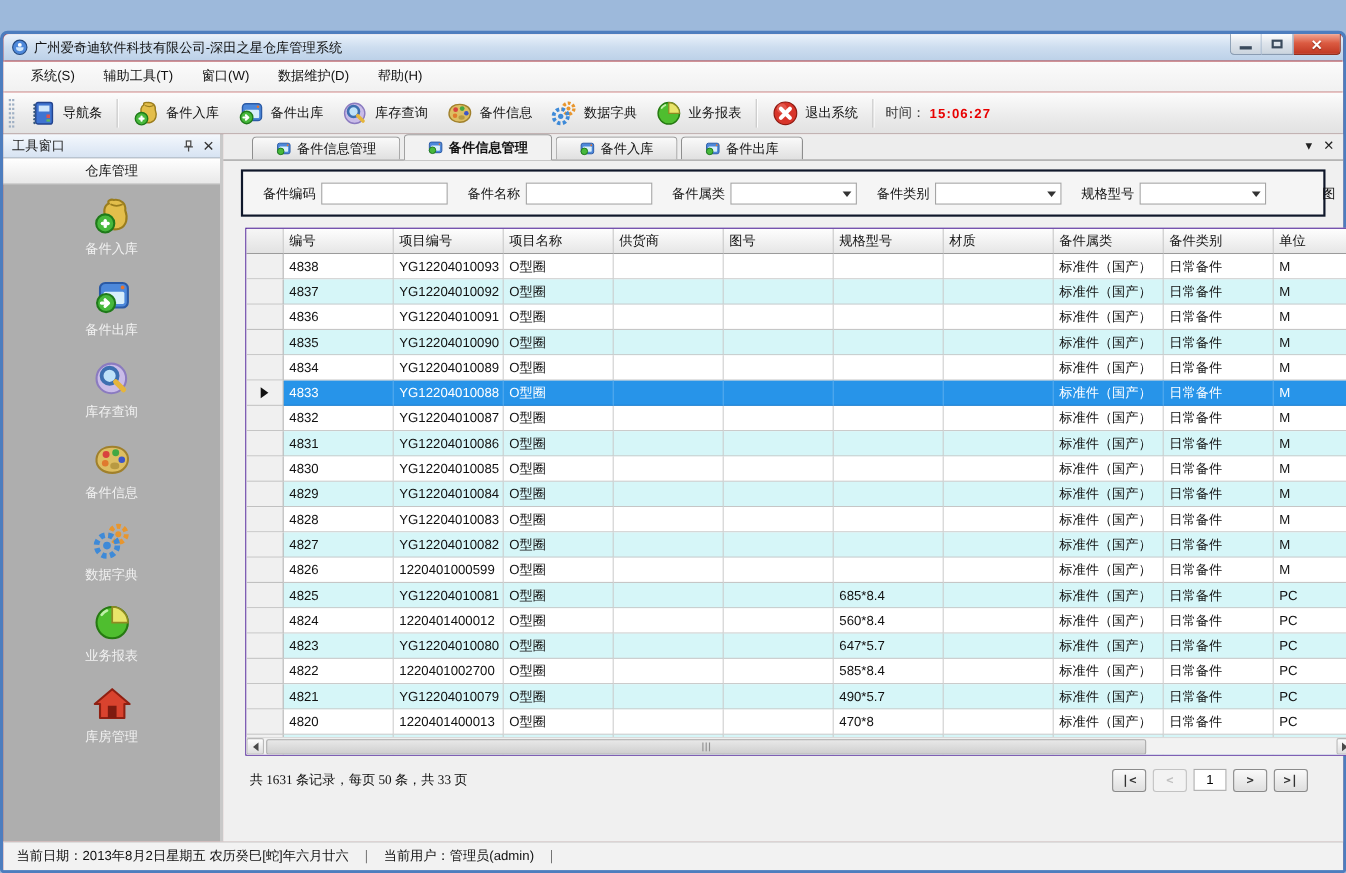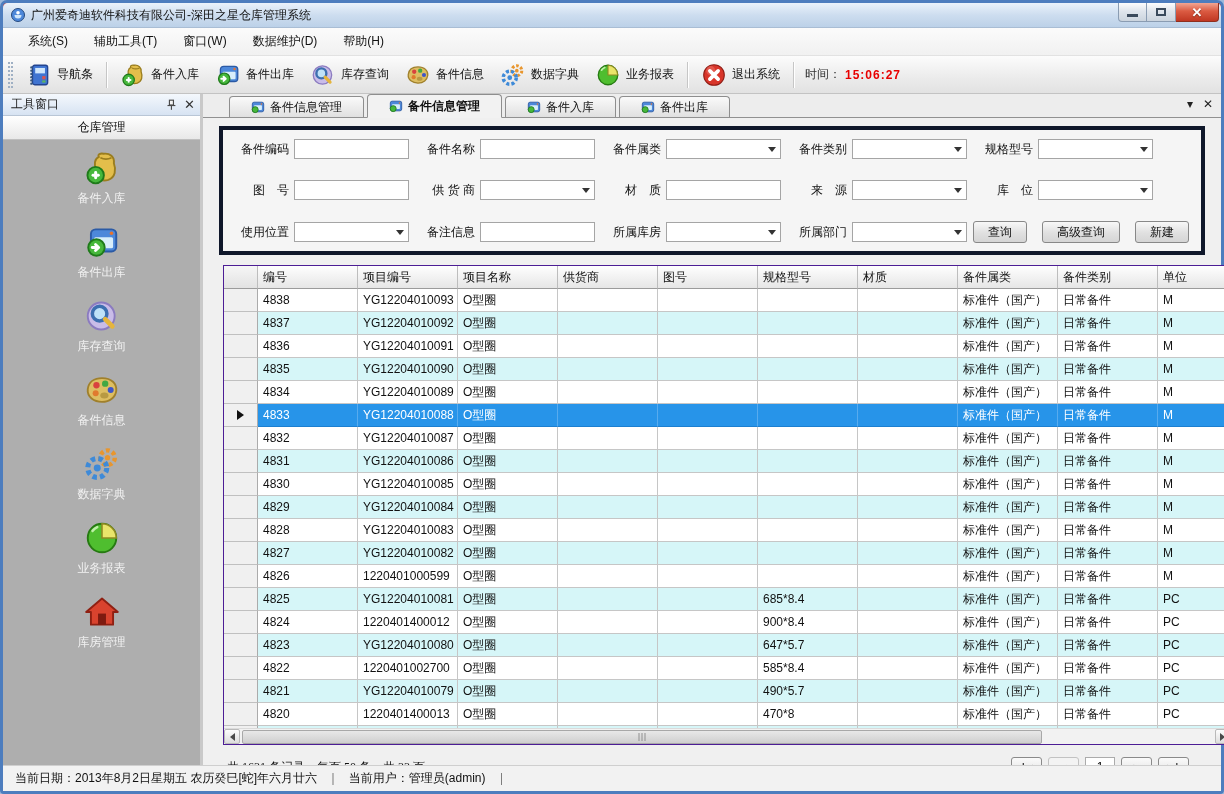--- a/index.html
+++ b/index.html
@@ -1,17 +1,17 @@
 <!DOCTYPE html>
 <html><head>
 <meta charset="utf-8">
 <style>
   * { margin:0; padding:0; box-sizing:border-box; }
   html,body { width:1224px; height:794px; font-family:"Liberation Sans", sans-serif; font-size:12px; background:#9DB9DB; overflow:hidden; }
-  .window { position:absolute; inset:0; border:3px solid #4D7DBE; border-radius:7px 7px 4px 4px; background:#b91c1c; display:flex; flex-direction:column; box-shadow: inset 0 0 0 1px rgba(255,255,255,.45); }
+  .window { position:absolute; inset:0; border:3px solid #4D7DBE; border-radius:7px 7px 4px 4px; background:#b91c1c; display:flex; flex-direction:column; box-shadow: inset 0 0 0 1px rgba(255,255,255,.45); margin-top: 28px; }
 
   
   .titlebar { height:25px; flex:none; display:flex; align-items:center; padding:0 2px 0 7px; background:linear-gradient(#EAF2FB,#CDDDEF 50%,#BCD1E8); border-radius:5px 5px 0 0; border-bottom:1px solid #A9BDD4; }
   .titlebar .icon16 { width:16px; height:16px; margin-right:5px; flex:none; }
   .title-text { color:#111; }
   .winbtns { margin-left:auto; display:flex; align-items:flex-start; height:100%; }
   .wbtn { width:29px; height:19px; margin-left:0; border:1px solid #8A9CB2; border-top:none; background:linear-gradient(#FDFDFD,#DFE5EC 45%,#CBD4DE); display:flex; align-items:center; justify-content:center; cursor:pointer; }
   .wbtn.min { border-radius:0 0 0 4px; }
   .wbtn.max { border-left:none; }
   .wbtn.close { width:43px; border-left:none; border-radius:0 0 4px 0; background:linear-gradient(#F2A693,#DB5B42 45%,#C03722); border-color:#8F2F1E; }
@@ -51,21 +51,21 @@
   .tabstrip { height:24px; flex:none; display:flex; align-items:flex-end; padding-left:26px; position:relative; border-bottom:1px solid #919191; background:#EDEDED; }
   .tab { height:21px; display:flex; align-items:center; gap:5px; padding:0 21px; margin-right:3px; border:1px solid #8E8E8E; border-bottom:none; border-radius:4px 4px 0 0; background:linear-gradient(#FAFAFA,#E0E0E0); cursor:pointer; white-space:nowrap; color:#111; }
   .tab.active { height:24px; background:#F2F2F2; font-weight:bold; position:relative; z-index:2; margin-bottom:-1px; border-bottom:1px solid #F2F2F2; }
   .tab .icon14 { flex:none; }
   .tabstrip-ctrl { position:absolute; right:8px; top:4px; display:flex; gap:10px; align-items:center; color:#222; }
   .tabstrip-ctrl span { cursor:pointer; font-size:12px; line-height:1; }
 
   .tabpage { flex:1; background:#F0F0F0; padding:6px 14px 0 14px; min-height:0; }
 
   
-  .search-panel { margin:2px 2px 0 2px; border:4px solid #0f172a; background:#F5F5F5; padding:9px 8px 8px 6px; display:flex; flex-direction:column; gap:21px; }
+  .search-panel { margin:2px 2px 0 2px; border:2px solid #0f172a; background:#F5F5F5; padding:9px 8px 8px 6px; display:flex; gap:21px; }
   .search-row { display:flex; align-items:center; }
   .search-cell { display:flex; align-items:center; width:186px; flex:none; }
   .search-label { width:60px; text-align:right; margin-right:5px; color:#111; white-space:pre; }
   .tbox { width:115px; height:20px; border:1px solid #A5A5A5; background:#fff; font:12px "Liberation Sans",sans-serif; padding:0 3px; }
   .select { width:115px; height:20px; border:1px solid #A5A5A5; background:#fff; position:relative; cursor:pointer; }
   .select .arr { position:absolute; right:4px; top:7px; width:0; height:0; border:4px solid transparent; border-top:5px solid #333; }
   .search-buttons { flex:1; display:flex; justify-content:space-between; gap:10px; padding-right:4px; }
   .btn { height:22px; padding:0 14px; border:1px solid #888; border-radius:3px; background:linear-gradient(#F8F8F8,#E0E0E0 55%,#D5D5D5); font:12px "Liberation Sans",sans-serif; color:#111; cursor:pointer; }
 
   
@@ -696,21 +696,21 @@
                   <div class="gcell">日常备件</div>
                   <div class="gcell">PC</div>
                 </div>
                 <div class="grow">
                   <div class="gcell sel"></div>
                   <div class="gcell">4824</div>
                   <div class="gcell">1220401400012</div>
                   <div class="gcell">O型圈</div>
                   <div class="gcell"></div>
                   <div class="gcell"></div>
-                  <div class="gcell">900*8.4</div>
+                  <div class="gcell">560*8.4</div>
                   <div class="gcell"></div>
                   <div class="gcell">标准件（国产）</div>
                   <div class="gcell">日常备件</div>
                   <div class="gcell">PC</div>
                 </div>
                 <div class="grow alt">
                   <div class="gcell sel"></div>
                   <div class="gcell">4823</div>
                   <div class="gcell">YG12204010080</div>
                   <div class="gcell">O型圈</div>

